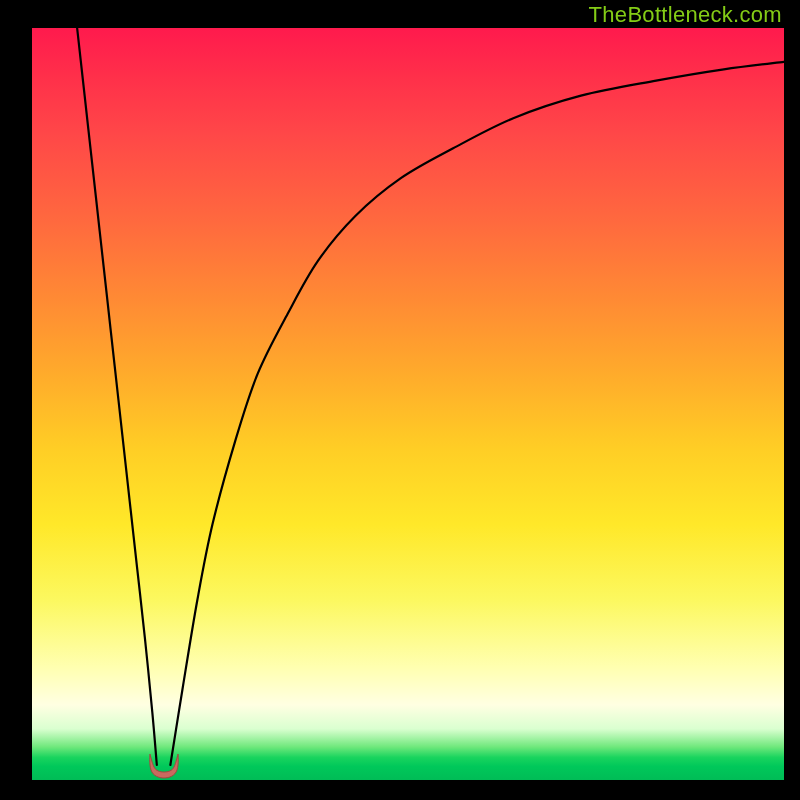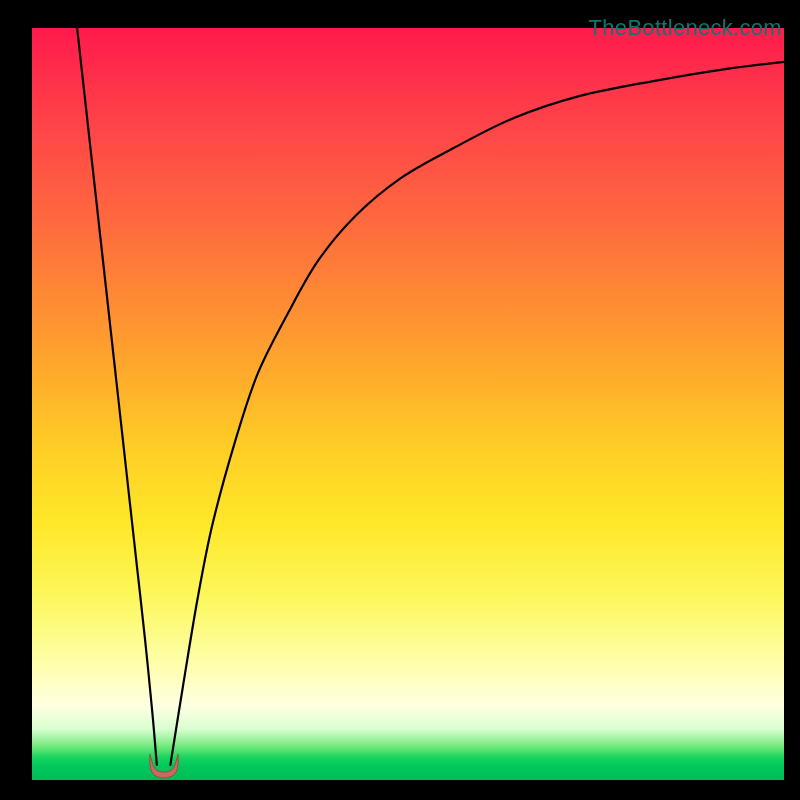--- a/index.html
+++ b/index.html
@@ -14,26 +14,25 @@
   .frame {
     position: relative;
     width: 800px;
     height: 800px;
     background: #000;
   }
   .watermark {
     position: absolute;
     top: 2px;
     right: 18px;
-    color: #0f766e;
+    color: #84cc16;
     font-size: 22px;
     font-weight: 500;
     letter-spacing: 0.3px;
     z-index: 5;
-    margin-top: 13px;
   }
   .plot-area {
     position: absolute;
     left: 32px;
     top: 28px;
     width: 752px;
     height: 752px;
     overflow: hidden;
   }
   .gradient {

